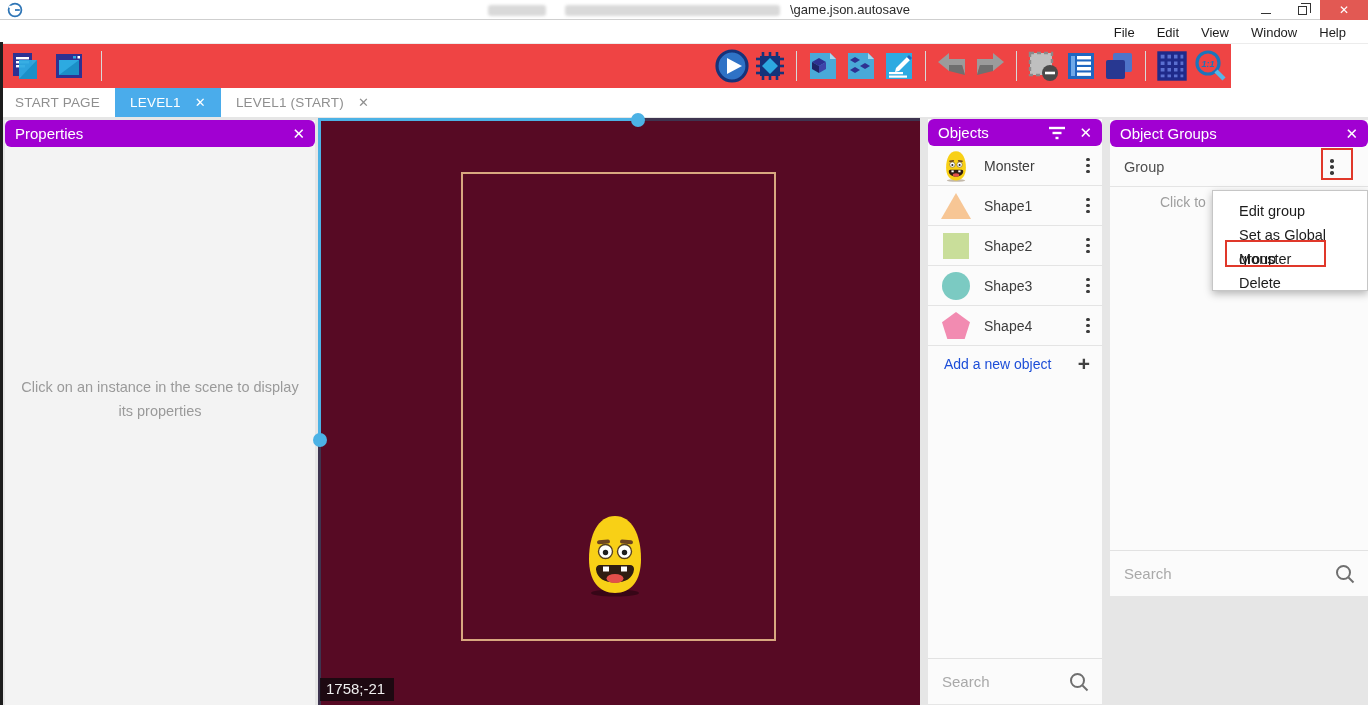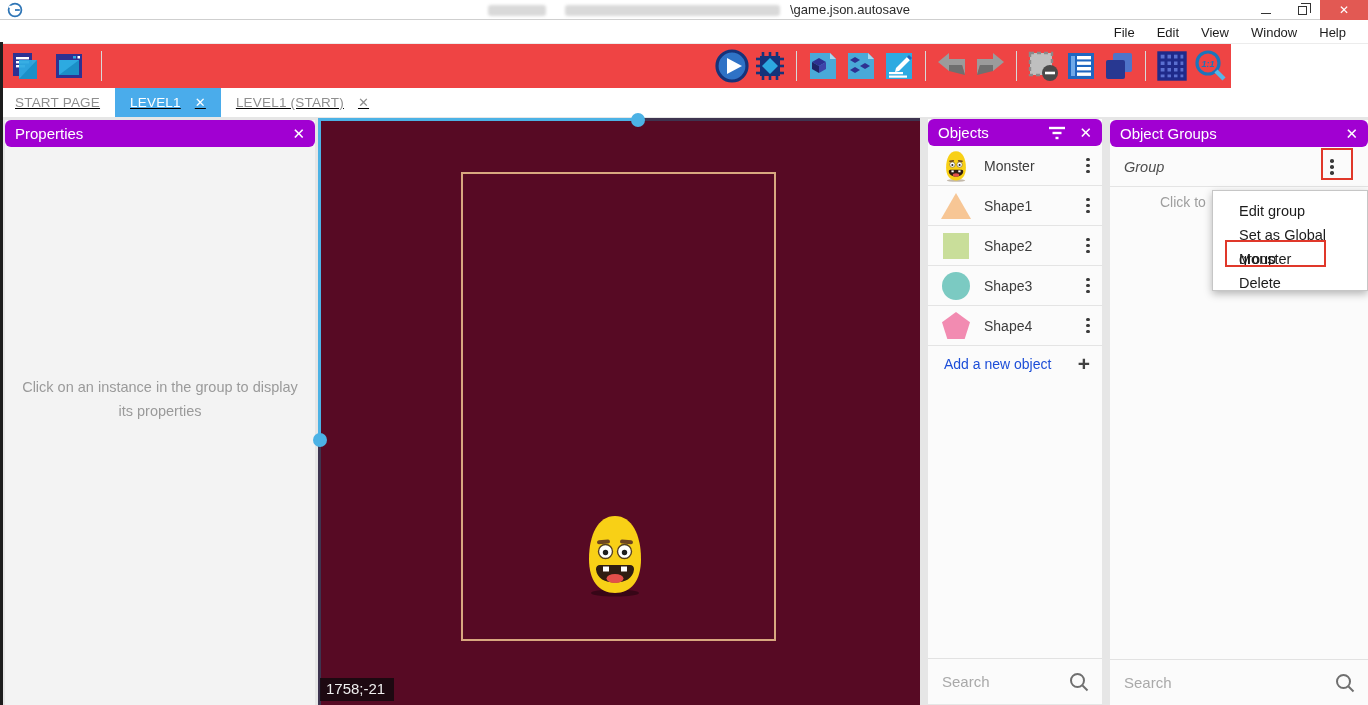--- a/index.html
+++ b/index.html
@@ -26,21 +26,21 @@
 
   
   #toolbar { left:0; top:44px; width:1231px; height:44px; background:#ef4444;font-style:italic; }
   .tb-group { position:absolute; top:5px; display:flex; align-items:center; gap:4px; }
   #tb-left { left:8px; gap:10px; }
   #tb-right { right:4px; }
   .tb-btn { width:34px; height:34px; display:flex; align-items:center; justify-content:center; }
   .tb-div { width:1px; height:30px; background:#d8d8d8; margin:0 5px; }
 
   
-  #tabbar { left:0; top:88px; width:1096px; height:29px; background:#fff; display:flex; align-items:stretch;text-decoration:underline; }
+  #tabbar { left:0; top:88px; width:1096px; height:29px; background:#fff; display:flex; align-items:stretch; }
   .tab { display:flex; align-items:center; padding:0 15px; font-size:13.5px; letter-spacing:.2px; color:#8f8f8f; white-space:nowrap; }
   .tab.active { background:#4aaceb; color:#fff; }
   .tab .tab-close { margin-left:14px; font-size:13px; }
   .tab.active .tab-close { color:#fff; }
   .tab .tab-close.gray { color:#8f8f8f; }
 
   
   #content { left:0; top:117px; width:1368px; height:588px; background:#e6e6e6; }
   #left-edge { left:0; top:-75px; width:3px; height:663px; background:#1d1d1d; }
 
@@ -76,22 +76,22 @@
   .search-input::placeholder { color:#a9a9a9; }
   .search-icon { margin-left:auto; margin-right:12px; }
 
   
   .shape-triangle { width:0; height:0; border-left:15px solid transparent; border-right:15px solid transparent; border-bottom:26px solid #f7c695; }
   .shape-square { width:26px; height:26px; background:#c9de9a; }
   .shape-circle { width:28px; height:28px; border-radius:50%; background:#7bcac2; }
   .shape-pentagon { width:28px; height:27px; background:#f28bb1; clip-path:polygon(50% 0, 100% 38%, 81% 100%, 19% 100%, 0 38%); }
 
   
-  #groups { left:1110px; top:3px; width:258px; height:585px; background:#fbfbfb; }
-  #group-row { position:absolute; left:0; top:27px; right:0; height:40px; display:flex; align-items:center; border-bottom:1px solid #e4e4e4; background:#fbfbfb;font-style:italic; }
+  #groups { left:1110px; top:3px; width:258px; height:476px; background:#fbfbfb; }
+  #group-row { position:absolute; left:0; top:27px; right:0; height:40px; display:flex; align-items:center; border-bottom:1px solid #e4e4e4; background:#fbfbfb; }
   #group-name { font-size:14.5px; color:#4e4e4e; margin-left:14px; }
   #group-kebab { position:absolute; right:22px; top:8px; }
   #groups-clipped-text { position:absolute; left:50px; top:74px; font-size:14px; color:#9e9e9e; }
   #group-menu { position:absolute; left:102px; top:70px; width:156px; height:101px; background:#fff; border:1px solid #c6c6c6; box-shadow:0 3px 8px rgba(0,0,0,.28); z-index:5; padding-top:8px; }
   .gmenu-item { height:24px; line-height:24px; padding-left:26px; font-size:14.5px; color:#1c1c1c; }
   .anno-box { position:absolute; border:2px solid #e0382a; z-index:9; }
   #anno-kebab { left:211px; top:28px; width:32px; height:32px; }
   #anno-rename { left:115px; top:120px; width:101px; height:27px; }
 </style>
 </head>
@@ -283,21 +283,21 @@
   </div>
 
   <div id="content" class="abs">
     <div id="left-edge" class="abs"></div>
 
     <div id="properties" class="abs">
       <div class="panel-header">
         <span class="panel-title">Properties</span>
         <span class="panel-close">✕</span>
       </div>
-      <div id="properties-empty" class="abs">Click on an instance in the group to display its properties</div>
+      <div id="properties-empty" class="abs">Click on an instance in the scene to display its properties</div>
     </div>
 
     <div id="scene" class="abs">
       <div class="sel-line" style="left:0;top:0;width:321px;height:3px;"></div>
       <div class="slate-line" style="left:321px;top:0;width:281px;height:3px;"></div>
       <div class="sel-line" style="left:0;top:0;width:3px;height:322px;"></div>
       <div class="slate-line" style="left:0;top:322px;width:3px;height:265px;"></div>
       <div class="sel-handle" style="left:313px;top:-5px;"></div>
       <div class="sel-handle" style="left:-5px;top:315px;"></div>
 

